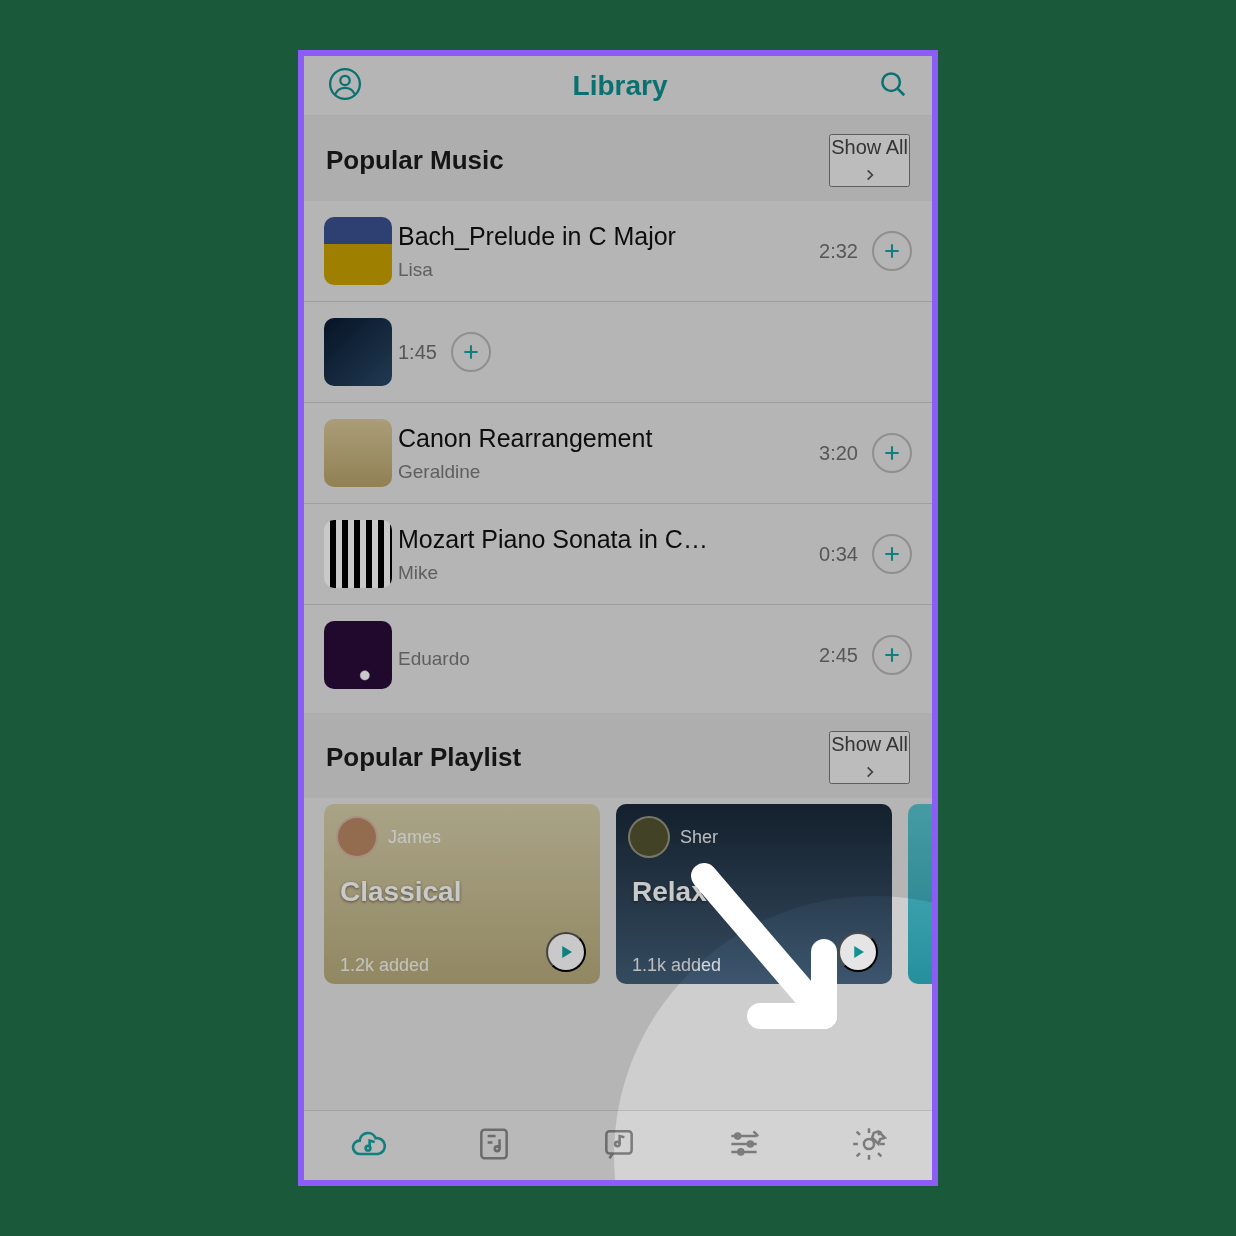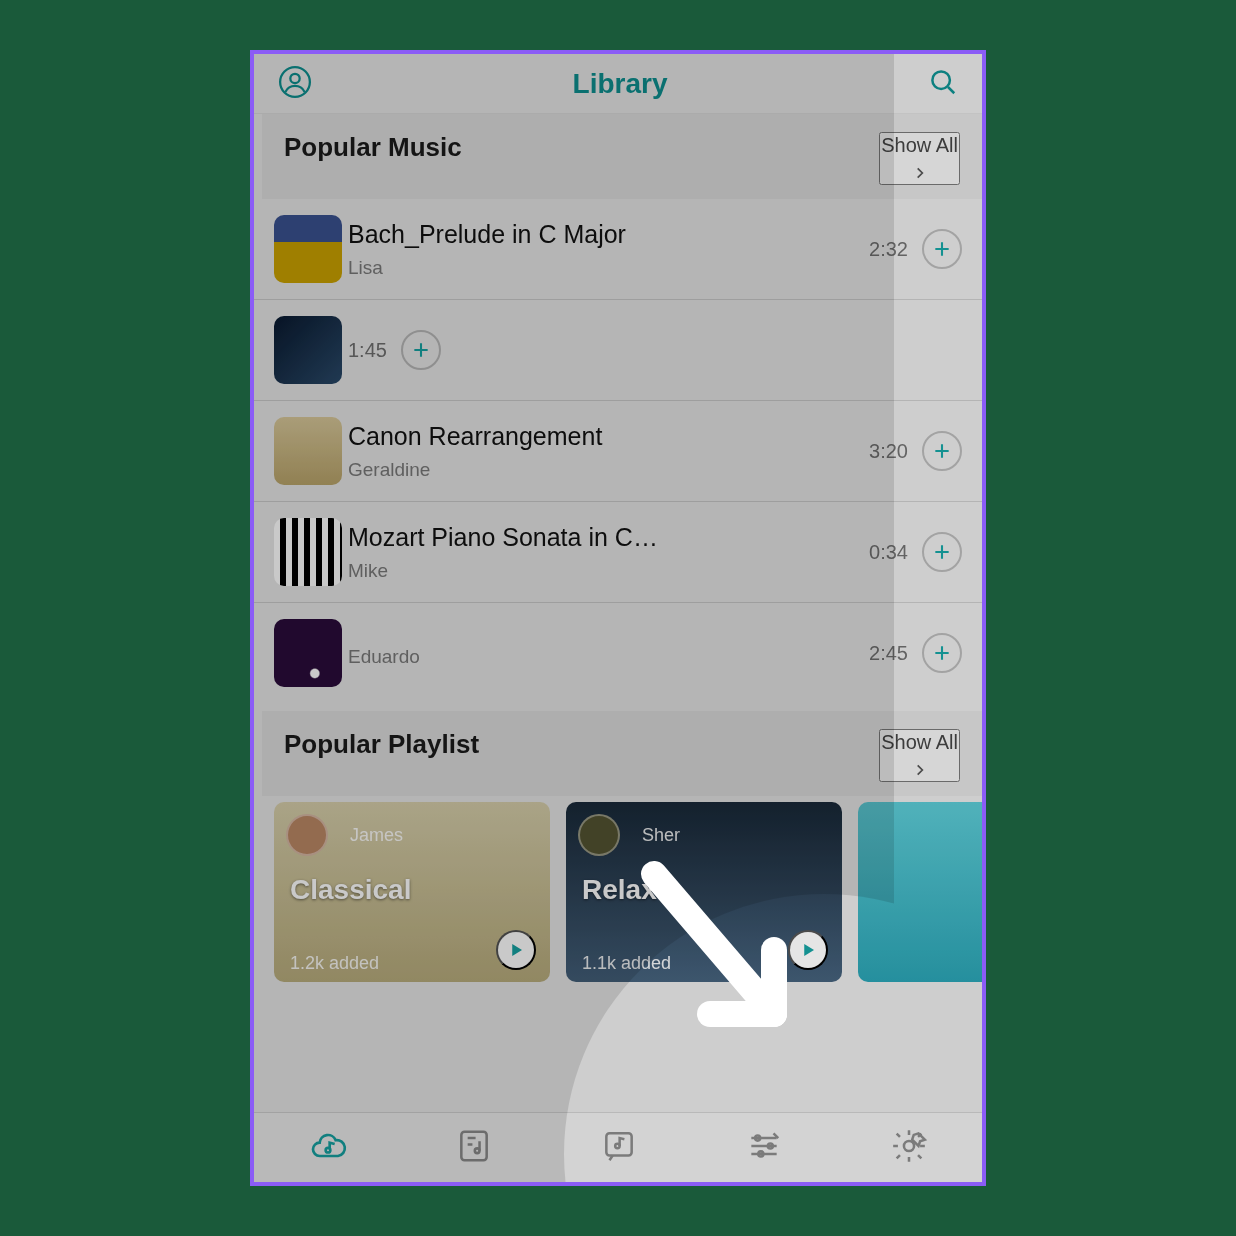--- a/index.html
+++ b/index.html
@@ -1,48 +1,48 @@
 <!DOCTYPE html>
 <html><head>
 <meta charset="utf-8">
 <style>
   * { box-sizing: border-box; margin: 0; padding: 0; }
   html, body { width: 1236px; height: 1236px; background: #1a5a3a; font-family: -apple-system, "Helvetica Neue", Arial, sans-serif; }
   .stage { width: 1236px; height: 1236px; display: flex; align-items: center; justify-content: center; }
   .device {
-    width: 736px; height: 1136px; background: #e6e6e6; border: 4px solid #8b5cf6;
+    width: 640px; height: 1136px; background: #e6e6e6; border: 6px solid #8b5cf6;
     position: relative; overflow: hidden;
   }
   
   .dim { position:absolute; inset:0; background: rgba(0,0,0,.10); pointer-events:none; z-index:50; }
 
   .topbar { height: 60px; display:flex; align-items:center; justify-content:space-between;
             padding:0 18px; background:#e6e6e6; border-bottom:1px solid rgba(0,0,0,.05);}
   .topbar .title { color:#0e8f8f; font-weight:700; font-size:28px; }
   .icon-btn { background:none; border:none; padding:6px; color:#0e8f8f; }
 
-  .section-header { display:flex; align-items:flex-start; justify-content:space-between;
-    padding: 18px 22px 14px; background:#dedede;margin-left:8px; }
+  .section-header { display:flex; align-items:center; justify-content:space-between;
+    padding: 18px 22px 14px; background:#dedede; }
   .section-header .h { font-size:26px; font-weight:700; color:#1b1b1b; }
   .section-header .showall { display:flex; align-items:center; gap:6px; color:#444; font-size:20px;flex-direction:column; }
 
   .list { background:#e6e6e6; }
   .row { display:flex; align-items:center; gap:6px; padding:16px 20px; border-bottom:1px solid #c9c9c9; }
   .thumb { width:68px; height:68px; border-radius:10px; background:#777; flex:0 0 68px; background-size:cover; background-position:center;}
   .meta { flex:1; min-width:0; }
   .meta .title2 { font-size:25px; color:#111; white-space:nowrap; overflow:hidden; text-overflow:ellipsis; }
   .meta .artist { font-size:19px; color:#7a7a7a; margin-top:8px; }
   .dur { font-size:20px; color:#6f6f6f; margin-right:8px; }
   .addbtn { width:40px; height:40px; border-radius:50%; border:2px solid #b6b6b6; display:flex;
     align-items:center; justify-content:center; color:#17a2a2; background:transparent; }
 
   .playlists { display:flex; gap:16px; padding: 6px 20px 0 20px; overflow:hidden; }
   .plcard { width:276px; height:180px; border-radius:10px; position:relative; flex:0 0 276px;
     color:#fff; background:#89a; overflow:hidden; }
-  .plcard .pluser { position:absolute; top:12px; left:12px; display:flex; align-items:center; gap:22px; }
+  .plcard .pluser { position:absolute; top:12px; left:12px; display:flex; align-items:center; gap:10px; }
   .plcard .avatar { width:42px; height:42px; border-radius:50%; background:#b86; border:2px solid rgba(255,255,255,.4);}
   .plcard .uname { font-size:18px; color:rgba(255,255,255,.92); }
   .plcard .pname { position:absolute; left:16px; top:72px; font-size:28px; font-weight:700; text-shadow:0 1px 3px rgba(0,0,0,.5); }
   .plcard .meta2 { position:absolute; left:16px; bottom:8px; font-size:18px; color:rgba(255,255,255,.9);}
   .plcard .playbtn { position:absolute; right:14px; bottom:12px; width:40px; height:40px; border-radius:50%;
     background:#fff; display:flex; align-items:center; justify-content:center; }
   .plcard .playbtn svg { fill:#17a2a2; }
 
   .tabbar { position:absolute; bottom:0; left:0; right:0; height:70px; background:#ebebeb;
     display:flex; align-items:center; justify-content:space-around; border-top:1px solid #cfcfcf; z-index:30;}

